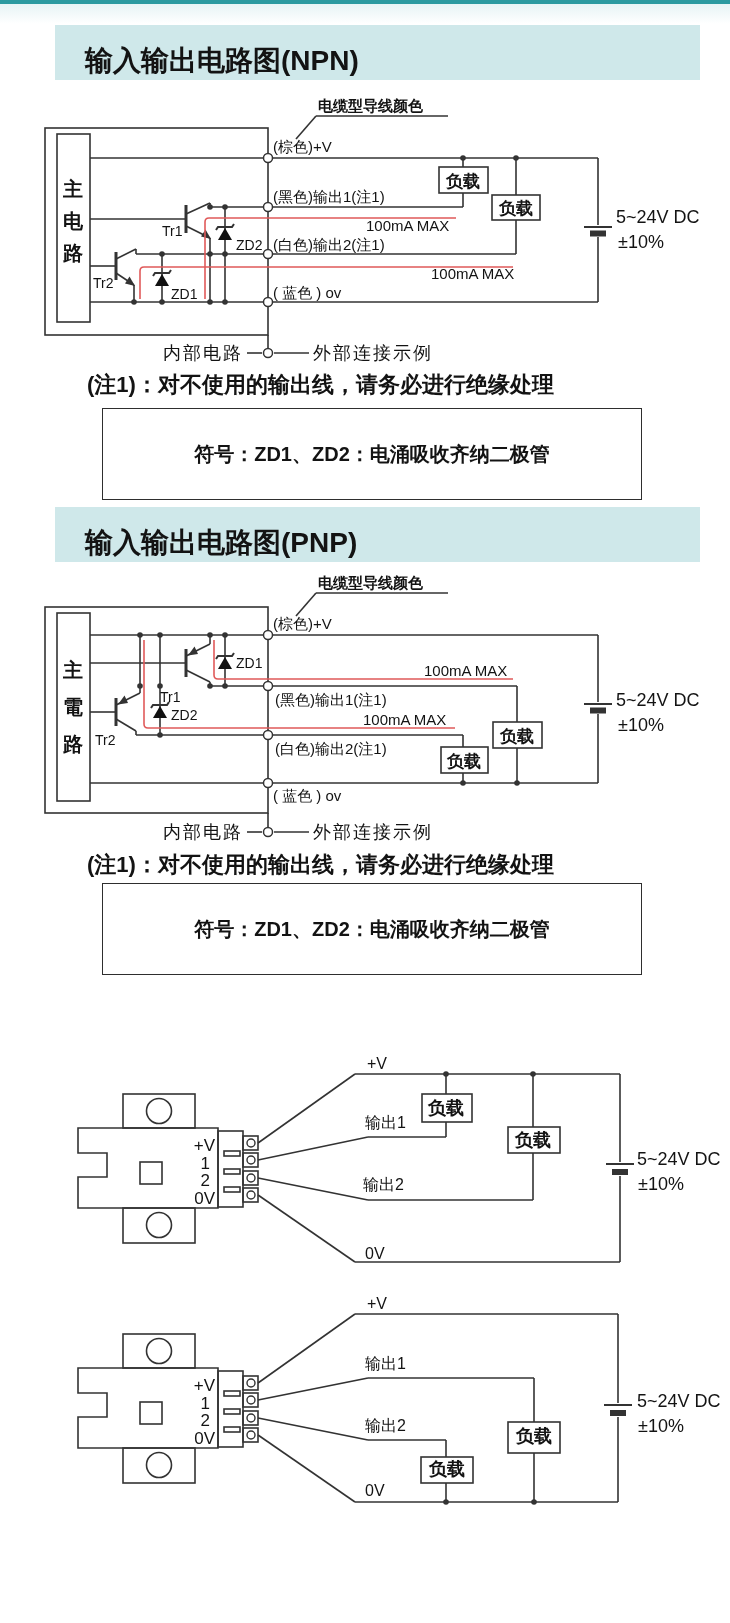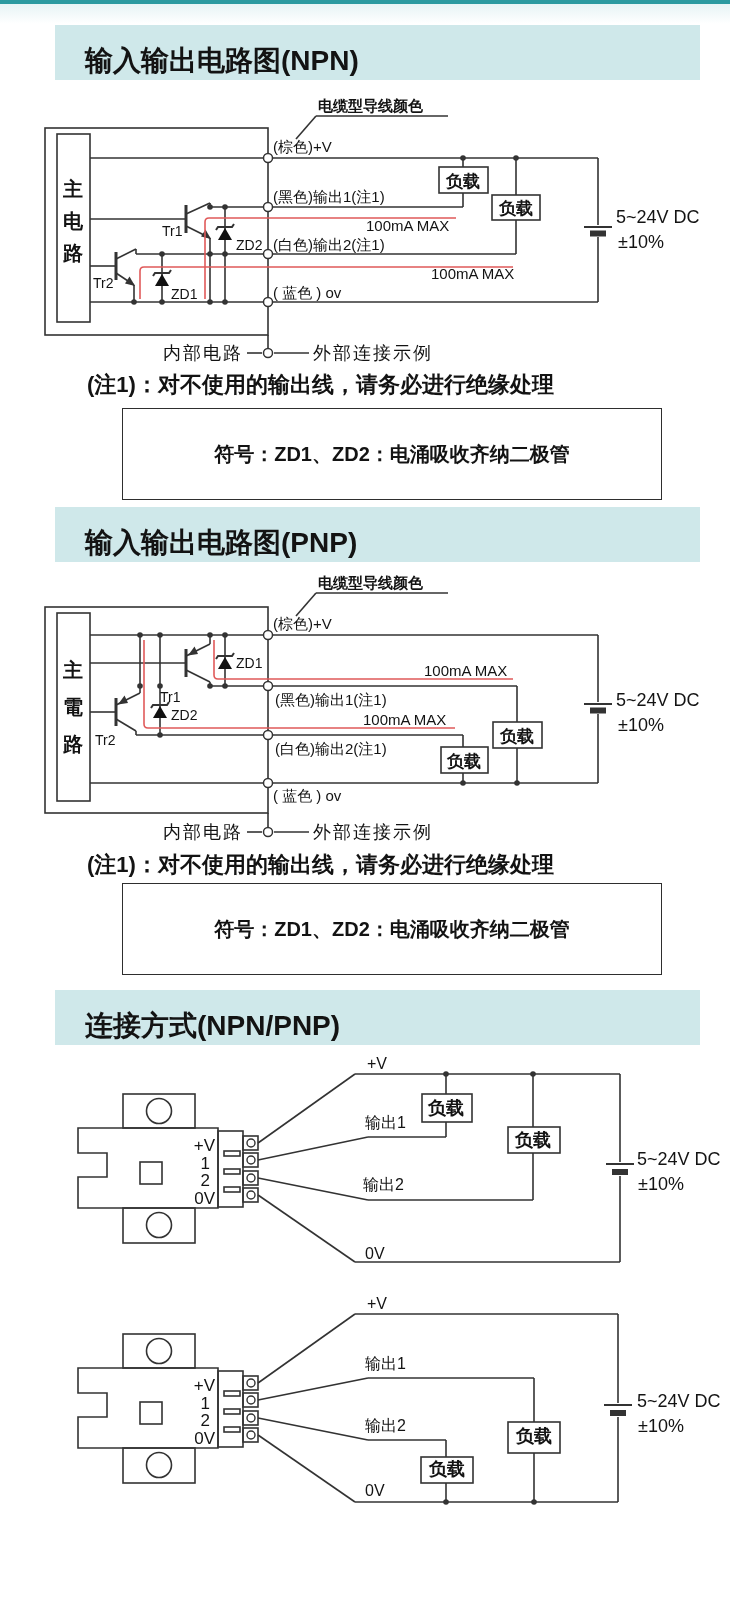--- a/index.html
+++ b/index.html
@@ -6,21 +6,21 @@
   .page{position:relative;width:730px;height:1623px;background:#fff;overflow:hidden;
         font-family:"Liberation Sans",sans-serif;color:#111;}
   .top-accent{position:absolute;left:0;top:0;width:730px;height:4px;background:#2b9aa0;}
   .top-fade{position:absolute;left:0;top:4px;width:730px;height:20px;
             background:linear-gradient(#e7f4f5,#ffffff);}
   .hdr{position:absolute;left:55px;width:645px;height:55px;background:#cfe8ea;}
   .hdr span{display:block;padding:17px 0 0 30px;font-size:28px;font-weight:700;color:#131313;}
   .note{position:absolute;left:87px;font-size:22px;font-weight:600;color:#131313;white-space:nowrap;}
   .symbox{position:absolute;left:102px;width:540px;height:92px;border:1.7px solid #2e2e2e;
           display:flex;flex-direction:column;justify-content:center;align-items:center;gap:15px;
-          box-sizing:border-box;margin-left:20px;}
+          box-sizing:border-box;}
   .symbox span{font-size:20px;font-weight:600;color:#131313;white-space:nowrap;}
   svg{position:absolute;left:0;}
   svg text{font-family:"Liberation Sans",sans-serif;fill:#131313;}
 </style>
 </head>
 <body>
 
 <div class="page">
 
   <div class="top-accent"></div>
@@ -264,23 +264,20 @@
     <text x="243" y="838" font-size="18" text-anchor="end" letter-spacing="2">内部电路</text>
     <text x="313" y="838" font-size="18" letter-spacing="2">外部连接示例</text>
   </svg>
 
   <div class="note" style="top:850px;">(注1)：对不使用的输出线，请务必进行绝缘处理</div>
 
   <div class="symbox" style="top:883px;">
     <span>符号：ZD1、ZD2：电涌吸收齐纳二极管</span>
   </div>
 
-  <div class="hdr" style="top:990px;">
-    <span>连接方式(NPN/PNP)</span>
-  </div>
 
   <svg style="top:1050px;" width="730" height="240" viewBox="0 1050 730 240">
     <g stroke="#333" stroke-width="1.6" fill="none">
       <rect x="123" y="1094" width="72" height="34"></rect>
       <circle cx="159" cy="1111" r="12.5"></circle>
       <path d="M78,1128 H218 V1208 H78 V1177 H107 V1153 H78 Z"></path>
       <rect x="140" y="1162" width="22" height="22"></rect>
       <rect x="123" y="1208" width="72" height="35"></rect>
       <circle cx="159" cy="1225" r="12.5"></circle>
       <rect x="218" y="1131" width="25" height="76"></rect>

